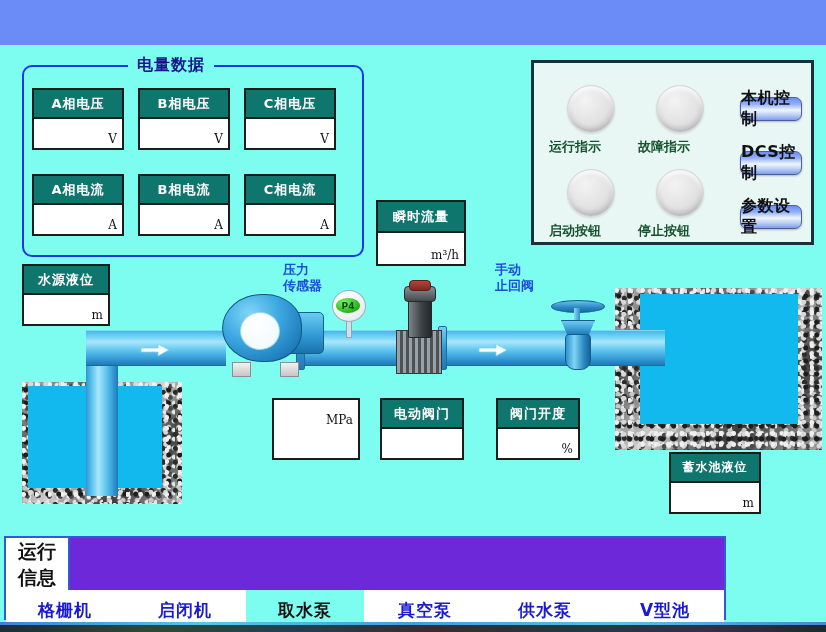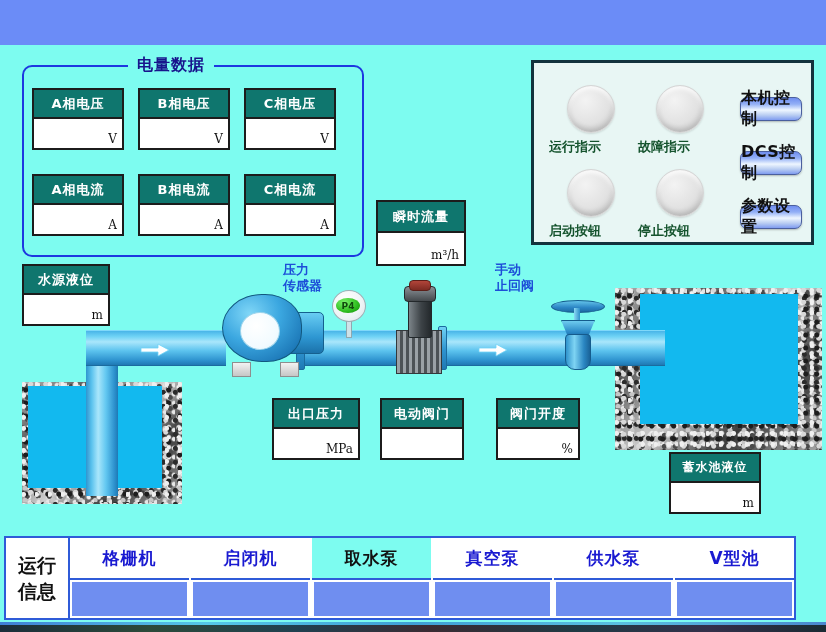--- a/index.html
+++ b/index.html
@@ -121,22 +121,22 @@
     background:linear-gradient(180deg,#6ecbef,#2a88c6 70%,#1b6ba3);border:1px solid #155b8c;
     clip-path:polygon(0 0,100% 0,78% 100%,22% 100%);}
   .gv-body{position:absolute;left:565px;top:334px;width:24px;height:34px;border-radius:4px 4px 10px 10px;
     background:linear-gradient(90deg,#2f93cd,#7ed4f3 35%,#2a86c2 75%,#1a6398);border:1px solid #155b8c;}
 
   
   .plabel{position:absolute;color:#1d4ed8;font-weight:bold;font-size:13px;text-align:left;
     line-height:16px;white-space:nowrap;}
 
   
-  .tabbar{position:absolute;left:4px;top:536px;width:792px;height:84px;
-    border:2px solid #2f5bd8;box-sizing:border-box;background:#6d28d9;display:flex;}
+  .tabbar{position:absolute;left:4px;top:536px;width:722px;height:84px;
+    border:2px solid #2f5bd8;box-sizing:border-box;background:#6d28d9;display:flex;flex-direction:column;}
   .runinfo{width:64px;background:#fff;border-right:2px solid #2f5bd8;box-sizing:border-box;
     display:flex;flex-direction:column;align-items:center;justify-content:center;
     font-size:19px;font-weight:bold;color:#111;line-height:26px;}
   .tabs{flex:1;display:flex;}
   .tabcol{flex:1;display:flex;flex-direction:column;border-right:2px solid #fff;box-sizing:border-box;}
   .tabcol:last-child{border-right:none;}
   .tabhead{height:42px;display:flex;align-items:center;justify-content:center;
     background:#fff;color:#1a1ad1;font-size:17px;font-weight:bold;box-sizing:border-box;
     border-bottom:2px solid #2f5bd8;letter-spacing:1px;}
   .tabcol.active .tabhead{background:#7dfcf0;color:#111;}
@@ -273,21 +273,20 @@
 
   <div class="dbox" style="left:376px;top:200px;width:90px;height:66px;">
     <div class="dbox-hd" style="font-size:13px;">瞬时流量</div>
     <div class="dbox-val">
       <span class="num"></span>
         <span>m³/h</span>
     </div>
   </div>
 
   <div class="dbox" style="left:272px;top:398px;width:88px;height:62px;">
-    <div class="dbox-hd" style="font-size:13px;">出口压力</div>
     <div class="dbox-val">
       <span class="num"></span>
         <span>MPa</span>
     </div>
   </div>
 
   <div class="dbox" style="left:380px;top:398px;width:84px;height:62px;">
     <div class="dbox-hd" style="font-size:13px;">电动阀门</div>
     <div class="dbox-val">
       <span class="num"></span>

